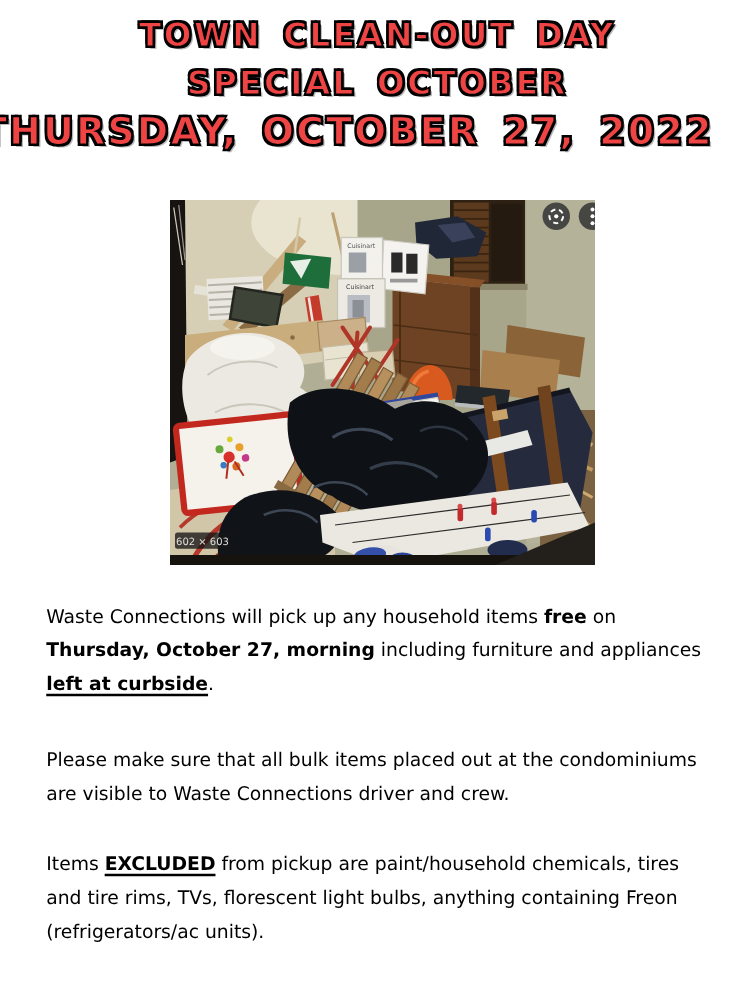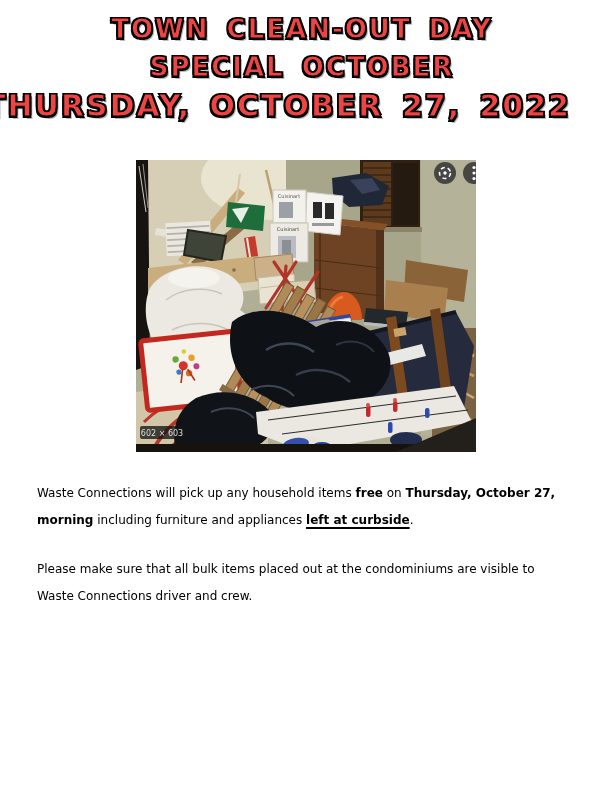--- a/index.html
+++ b/index.html
@@ -28,24 +28,24 @@
   }
   .t1{top:14px;font-size:26px;}
   .t2{top:52px;font-size:26px;}
   .t3{top:88px;font-size:30px;transform:translateX(-24px);}
   .photo{
     position:absolute;left:136px;top:160px;width:368px;height:292px;
   }
   .photo svg{display:block;}
   .content{
     position:absolute;left:37px;top:480px;width:533px;
-    font-size:12px;line-height:27px;color:#000;
+    font-size:15px;line-height:27px;color:#000;
   }
   .content p{margin:0;}
-  .content p + p{margin-top:22px;}
+  .content p + p{margin-top:34px;}
   .content p.p3{margin-top:29px;}
   .b{font-weight:700;}
   .bu{font-weight:700;text-decoration:underline;text-decoration-thickness:2px;text-underline-offset:3px;}
 </style>
 </head>
 <body>
 
 <div class="title t1">TOWN CLEAN-OUT DAY</div>
 <div class="title t2">SPECIAL OCTOBER</div>
 <div class="title t3">THURSDAY, OCTOBER 27, 2022</div>
@@ -285,13 +285,14 @@
     <circle cx="338" cy="7.5" r="1.6" fill="#ffffff"></circle>
     <circle cx="338" cy="13" r="1.6" fill="#ffffff"></circle>
     <circle cx="338" cy="18.5" r="1.6" fill="#ffffff"></circle>
   </g>
 </svg>
 </div>
 
 <div class="content">
   <p class="p1"><span>Waste Connections will pick up any household items </span><span class="b">free</span><span> on </span><span class="b">Thursday, October 27, morning</span><span> including furniture and appliances </span><span class="bu">left at curbside</span><span>.</span></p>
   <p class="p2"><span>Please make sure that all bulk items placed out at the condominiums are visible to Waste Connections driver and crew.</span></p>
+  <p class="p3"><span>Items </span><span class="bu">EXCLUDED</span><span> from pickup are paint/household chemicals, tires and tire rims, TVs, florescent light bulbs, anything containing Freon (refrigerators/ac units).</span></p>
 </div>
 
 </body></html>

